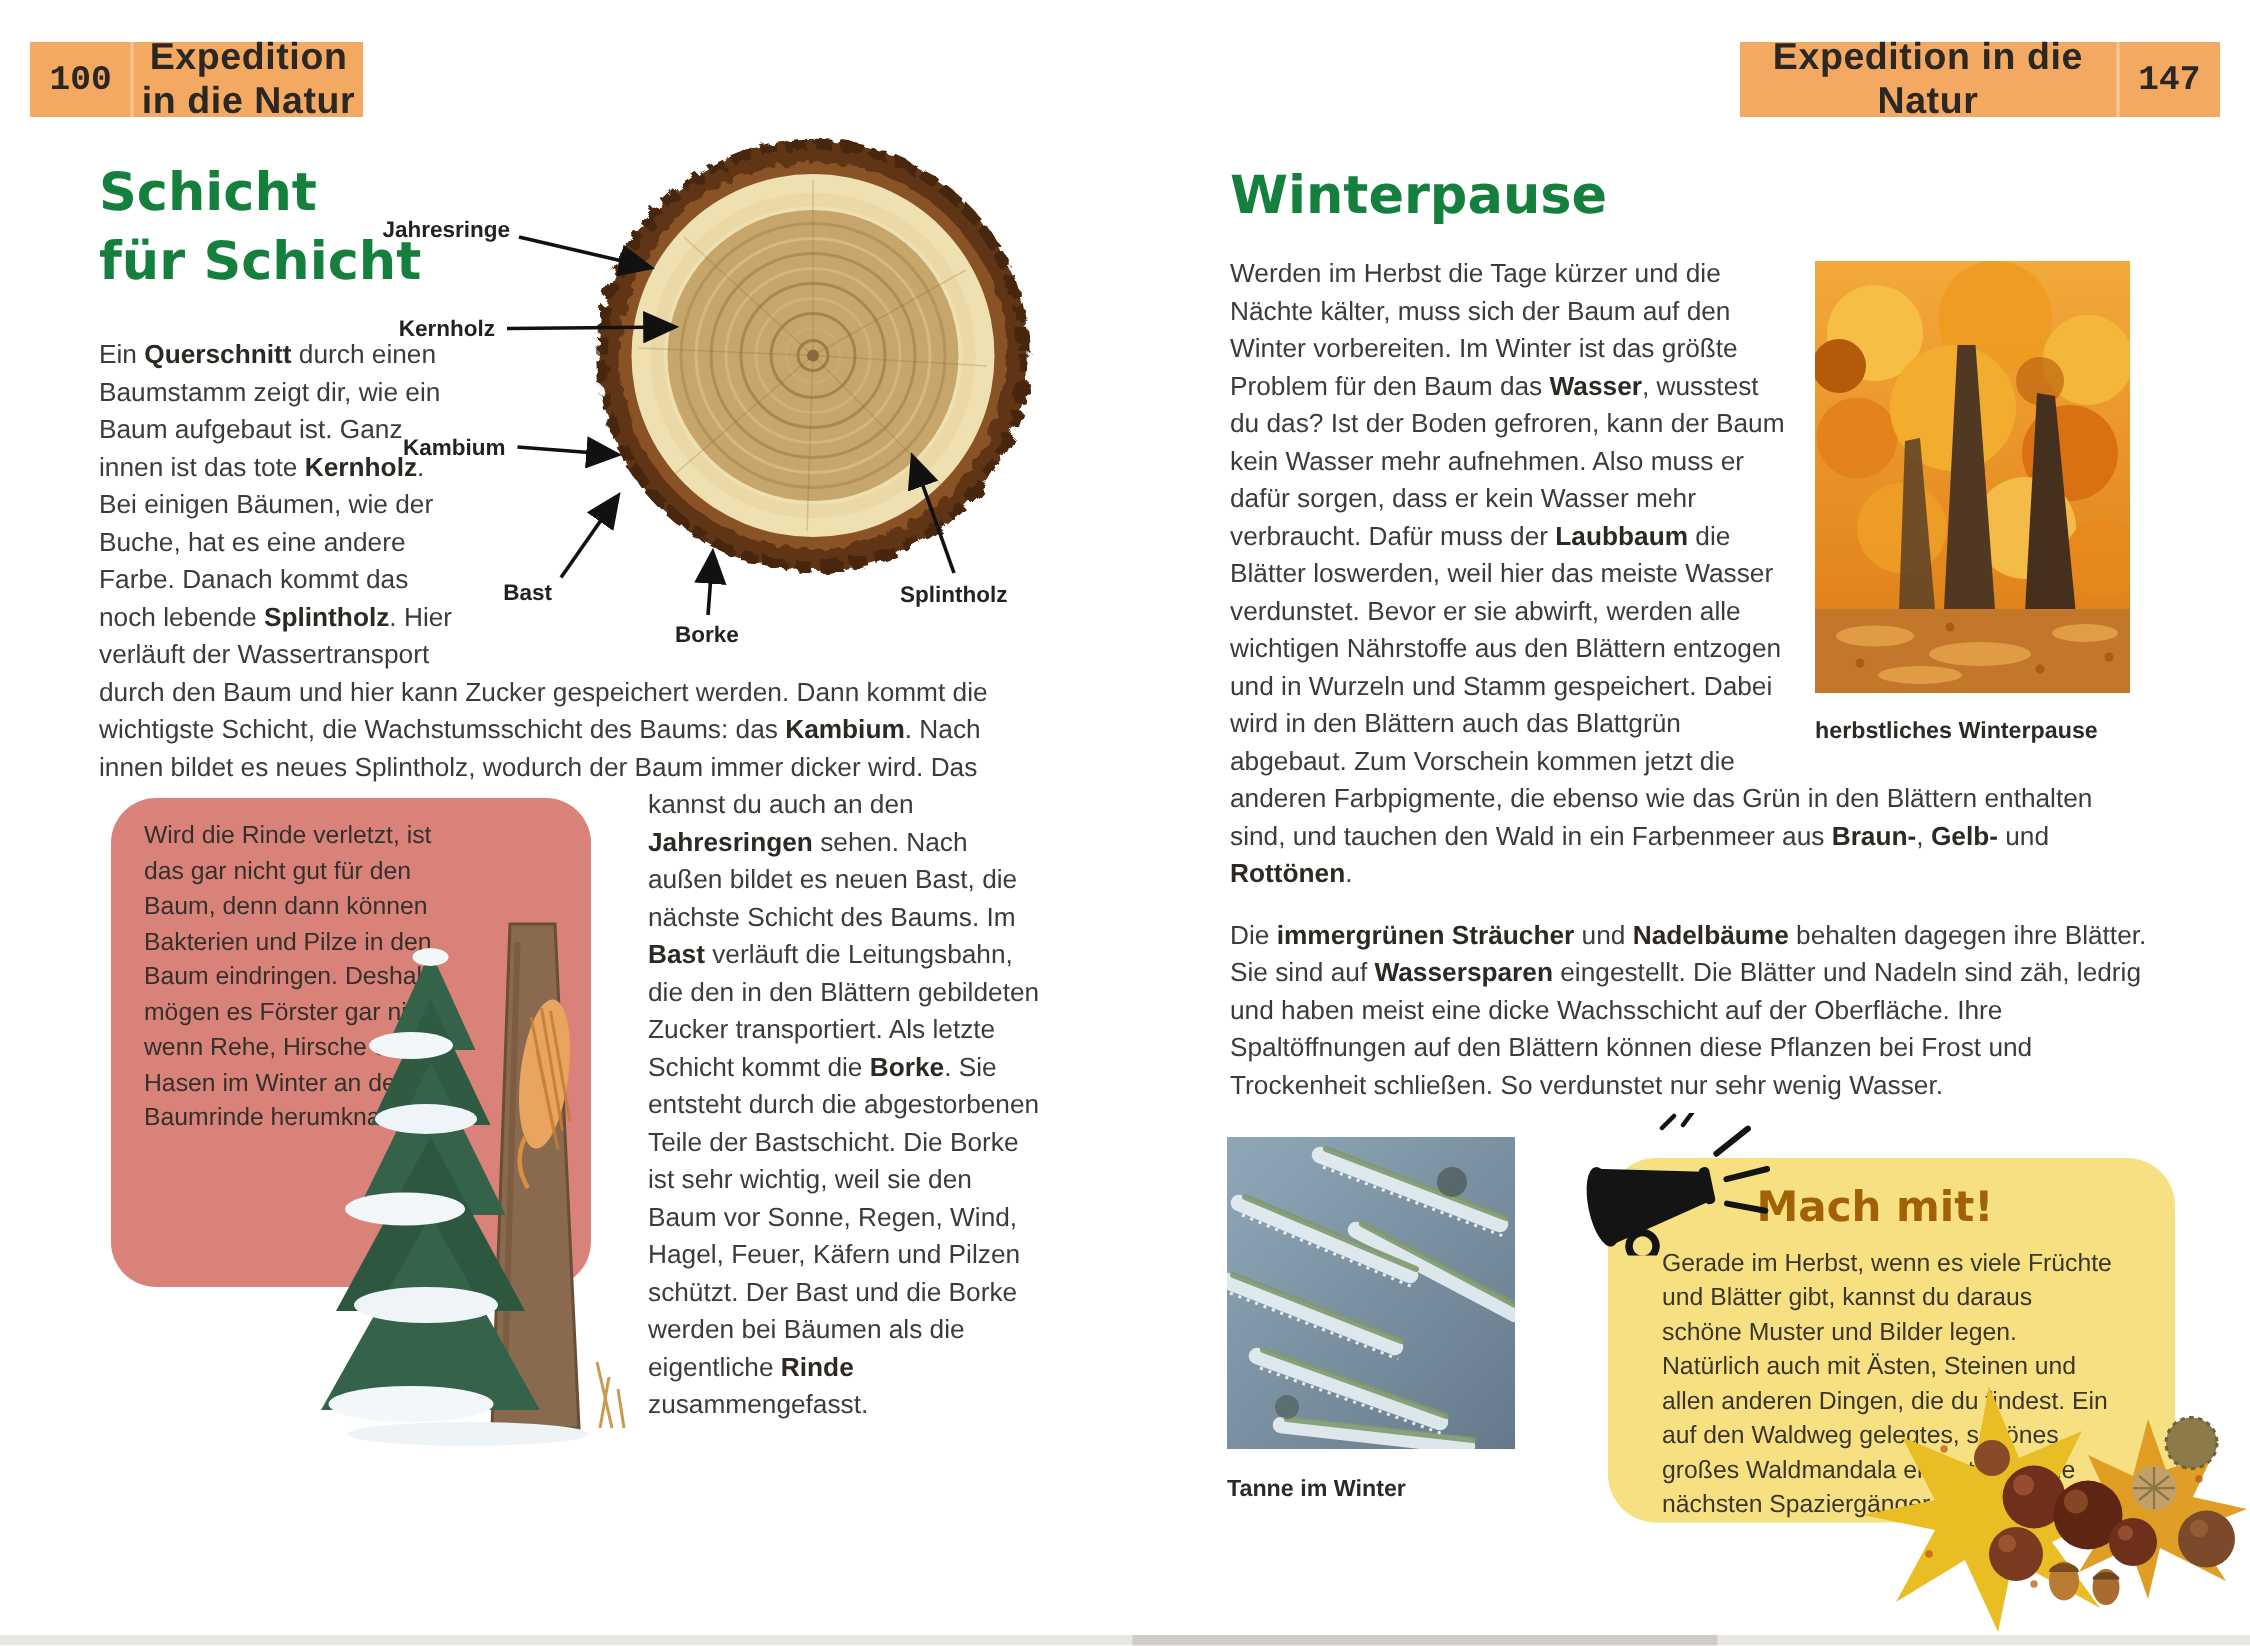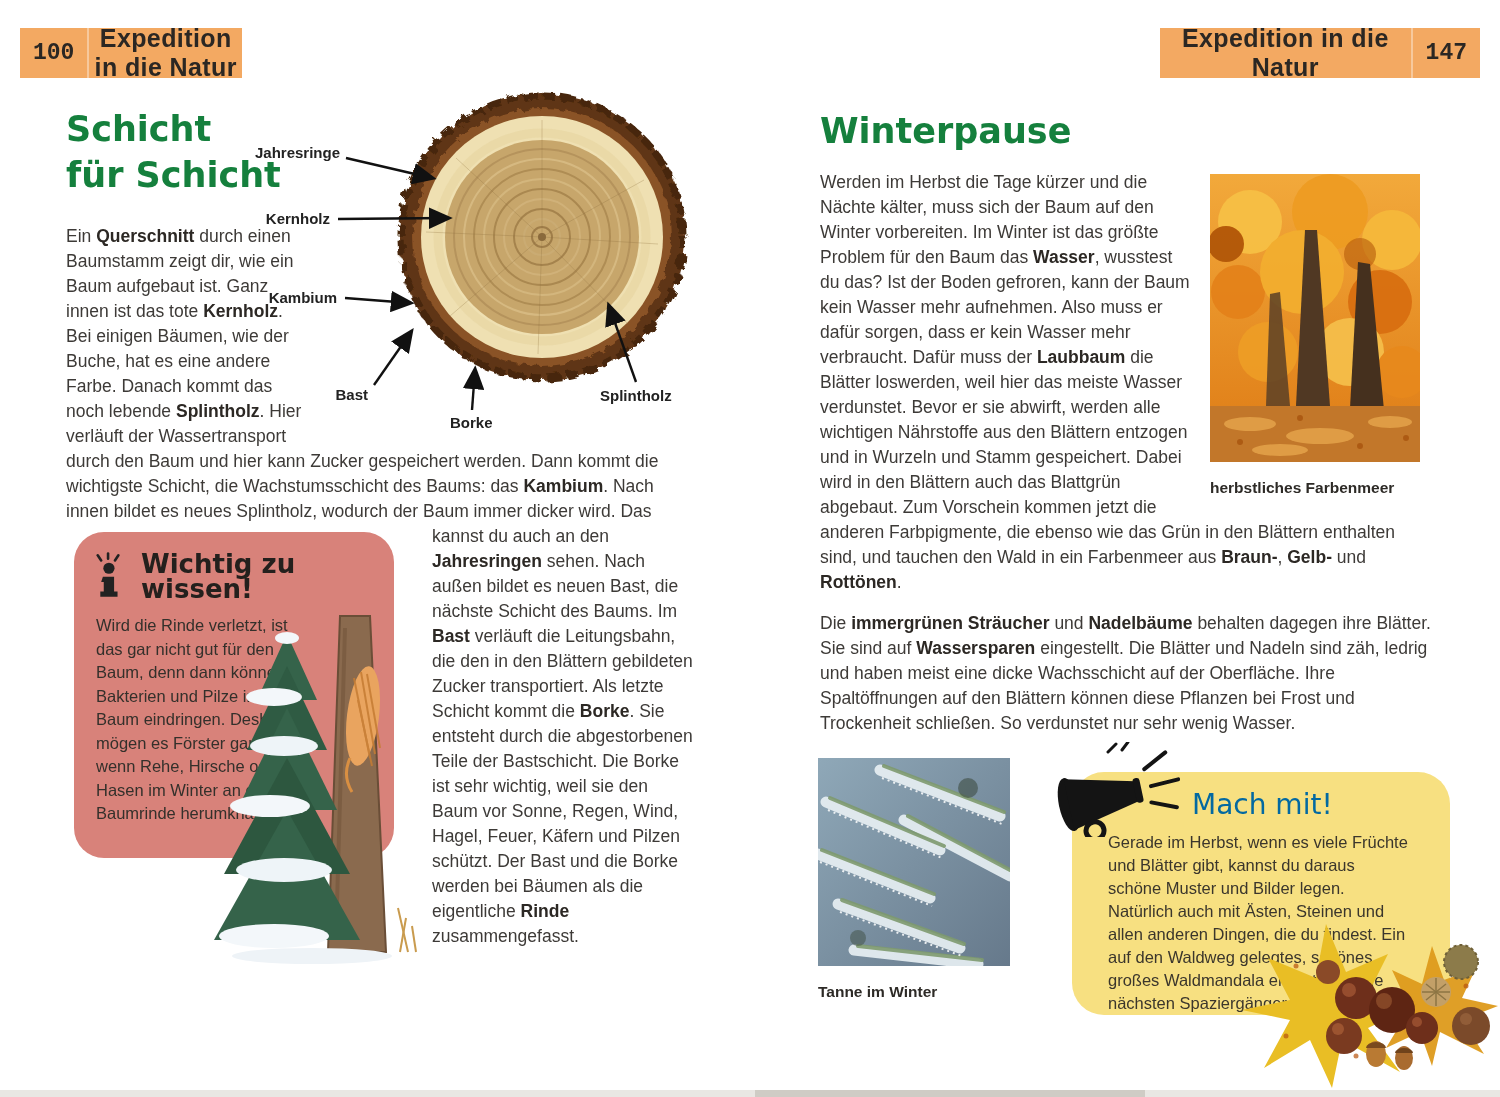--- a/index.html
+++ b/index.html
@@ -46,22 +46,22 @@
   #rightBody{position:absolute;left:70px;top:170px;width:612px}
   .autumn-float{float:right;width:222px;height:326px;margin:4px 0 4px 16px}
   .autumn-float figcaption{margin-top:9px}
   .para2{margin-top:16px}
 
   #frostFigure{position:absolute;left:68px;top:758px;width:172px}
   #frostFigure figcaption{margin-top:12px}
 
   .mbox{position:absolute;left:322px;top:772px;width:378px;height:243px;background:#F7E081;
     border-radius:32px;box-sizing:border-box;padding:16px 24px 14px 36px}
-  .mbox-title{font-family:"DejaVu Sans",sans-serif;font-weight:400;font-size:28px;color:#0369a1;
-    margin:0 0 10px 84px}
+  .mbox-title{font-family:"DejaVu Sans",sans-serif;font-weight:700;font-size:28px;color:#a16207;
+    margin:0 0 10px 63px}
   .mbox-body{font-size:16.5px;line-height:23px;color:#3b362c;width:302px}
   #megaSvg{position:absolute;left:300px;top:742px;z-index:3}
   #mandalaSvg{position:absolute;left:486px;top:906px;z-index:4}
 
   figure{margin:0;padding:0}
   .edge-strip{position:absolute;left:0;bottom:0;width:1500px;height:7px;background:#e9e7e3}
   .edge-strip-dark{position:absolute;left:755px;bottom:0;width:390px;height:7px;background:#cfccc5}
 </style>
 </head>
 <body>
@@ -136,32 +136,20 @@
       </g>
     </svg>
   </figure>
 
   <div class="bodytext" style="position:absolute;left:66px;top:224px;width:628px">
     <div class="slice-spacer"></div>
     <span><span>Ein </span><strong>Querschnitt</strong><span> durch einen Baumstamm zeigt dir, wie ein Baum aufgebaut ist. Ganz innen ist das tote </span><strong>Kernholz</strong><span>. Bei einigen Bäumen, wie der Buche, hat es eine andere Farbe. Danach kommt das noch lebende </span><strong>Splintholz</strong><span>. Hier verläuft der Wassertransport durch den Baum und hier kann Zucker gespeichert werden. Dann kommt die wichtigste Schicht, die Wachstumsschicht des Baums: das </span><strong>Kambium</strong><span>. Nach innen bildet es neues Splintholz, wodurch der Baum immer dicker wird. Das kannst du auch an </span></span>
 
     <div class="info-float">
       <div class="wbox">
-        <div class="wbox-head">
-          <svg width="36" height="52" viewBox="0 0 36 52">
-            <g stroke="#222" stroke-width="3" stroke-linecap="round">
-              <line x1="6" y1="8" x2="2" y2="2"></line>
-                <line x1="14" y1="6" x2="14" y2="0"></line>
-                <line x1="22" y1="8" x2="26" y2="2"></line>
-            </g>
-            <circle cx="15" cy="17" r="6.5" fill="#222"></circle>
-            <path d="M8,27 h13 v17 h4 v6 H5 v-6 h4 v-11 h-3 z" fill="#222"></path>
-          </svg>
-          <span class="wbox-title">Wichtig zu wissen!</span>
-        </div>
         <div class="wbox-body">Wird die Rinde verletzt, ist das gar nicht gut für den Baum, denn dann können Bakterien und Pilze in den Baum eindringen. Deshalb mögen es Förster gar nicht, wenn Rehe, Hirsche oder Hasen im Winter an der Baumrinde herumknabbern.</div>
       </div>
 
       <svg id="firSvg" width="212" height="356" viewBox="0 0 212 356">
         <polygon points="128,8 158,8 174,344 116,344" fill="#8a6a4e" stroke="#6a4e37" stroke-width="2"></polygon>
         <line x1="133" y1="20" x2="124" y2="330" stroke="#6f5238" stroke-width="4" opacity="0.5"></line>
         <ellipse cx="151" cy="108" rx="16" ry="50" fill="#E9A45F" transform="rotate(7 151 108)"></ellipse>
         <g stroke="#c57c33" stroke-width="2" opacity="0.85">
           <line x1="142" y1="70" x2="158" y2="150"></line>
             <line x1="149" y1="64" x2="163" y2="146"></line>
@@ -239,21 +227,21 @@
           <ellipse cx="180" cy="248" rx="22" ry="6"></ellipse>
             <ellipse cx="70" cy="276" rx="28" ry="6"></ellipse>
         </g>
         <g fill="#A8540E" opacity="0.8">
           <circle cx="30" cy="268" r="3"></circle>
             <circle cx="90" cy="244" r="3"></circle>
             <circle cx="150" cy="272" r="3"></circle>
             <circle cx="196" cy="264" r="3"></circle>
         </g>
       </svg>
-      <figcaption class="photocap">herbstliches Farbenmeer</figcaption>
+      <figcaption class="photocap">herbstliches Winterpause</figcaption>
     </figure>
 
     <span><span>Werden im Herbst die Tage kürzer und die Nächte kälter, muss sich der Baum auf den Winter vorbereiten. Im Winter ist das größte Problem für den Baum das </span><strong>Wasser</strong><span>, wusstest du das? Ist der Boden gefroren, kann der Baum kein Wasser mehr aufnehmen. Also muss er dafür sorgen, dass er kein Wasser mehr verbraucht. Dafür muss der </span><strong>Laubbaum</strong><span> die Blätter loswerden, weil hier das meiste Wasser verdunstet. Bevor er sie abwirft, werden alle wichtigen Nährstoffe aus den Blättern entzogen und in Wurzeln und Stamm gespeichert. Dabei wird in den Blättern auch das Blattgrün abgebaut. Zum Vorschein kommen jetzt die anderen Farbpigmente, die ebenso wie das Grün in den Blättern enthalten sind, und tauchen den Wald in ein Farbenmeer aus </span><strong>Braun-</strong><span>, </span><strong>Gelb-</strong><span> und </span><strong>Rottönen</strong><span>.</span></span>
     <div class="para2"><span>Die </span><strong>immergrünen Sträucher</strong><span> und </span><strong>Nadelbäume</strong><span> behalten dagegen ihre Blätter. Sie sind auf </span><strong>Wassersparen</strong><span> eingestellt. Die Blätter und Nadeln sind zäh, ledrig und haben meist eine dicke Wachsschicht auf der Oberfläche. Ihre Spaltöffnungen auf den Blättern können diese Pflanzen bei Frost und Trockenheit schließen. So verdunstet nur sehr wenig Wasser.</span></div>
   </div>
 
   <figure id="frostFigure">
     <svg width="192" height="208" viewBox="0 0 192 208">
       <defs>
         <linearGradient id="fg" x1="0" y1="0" x2="1" y2="1">

